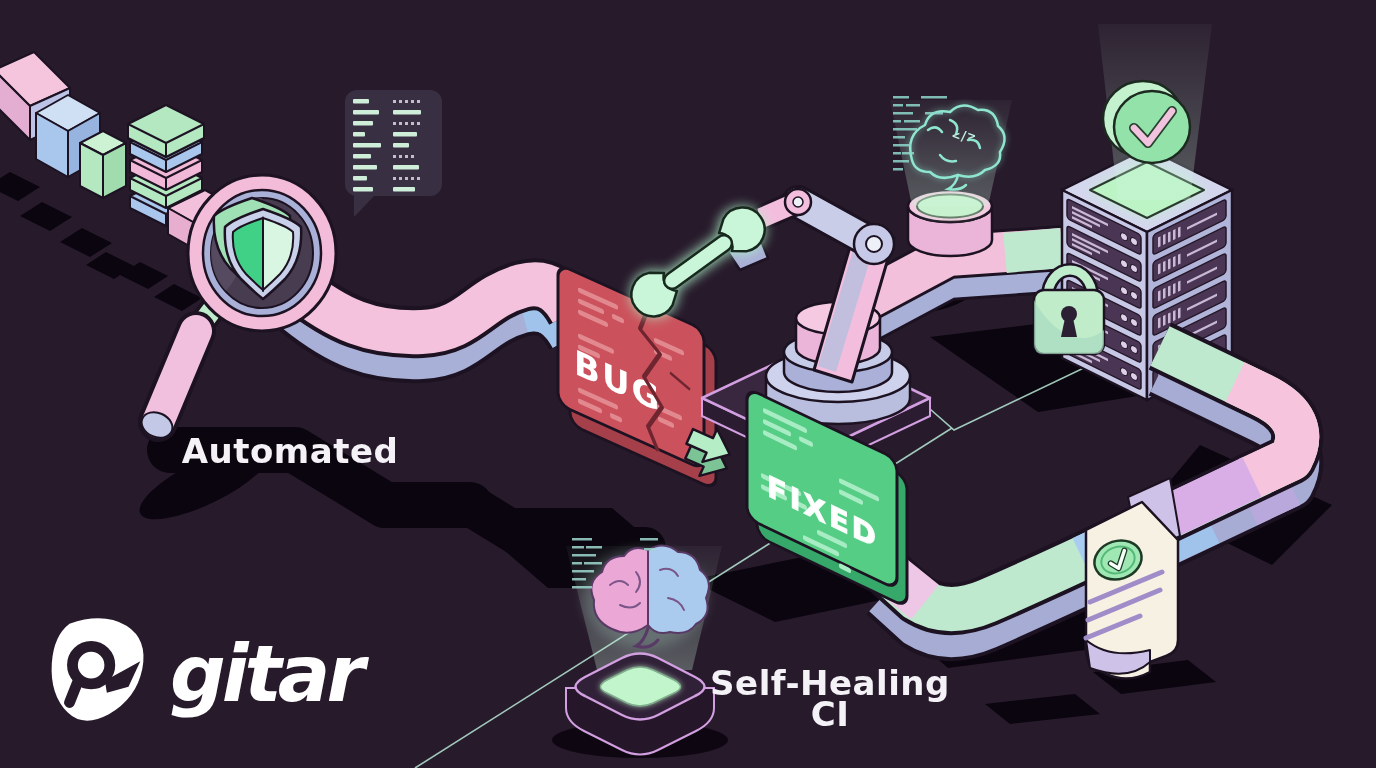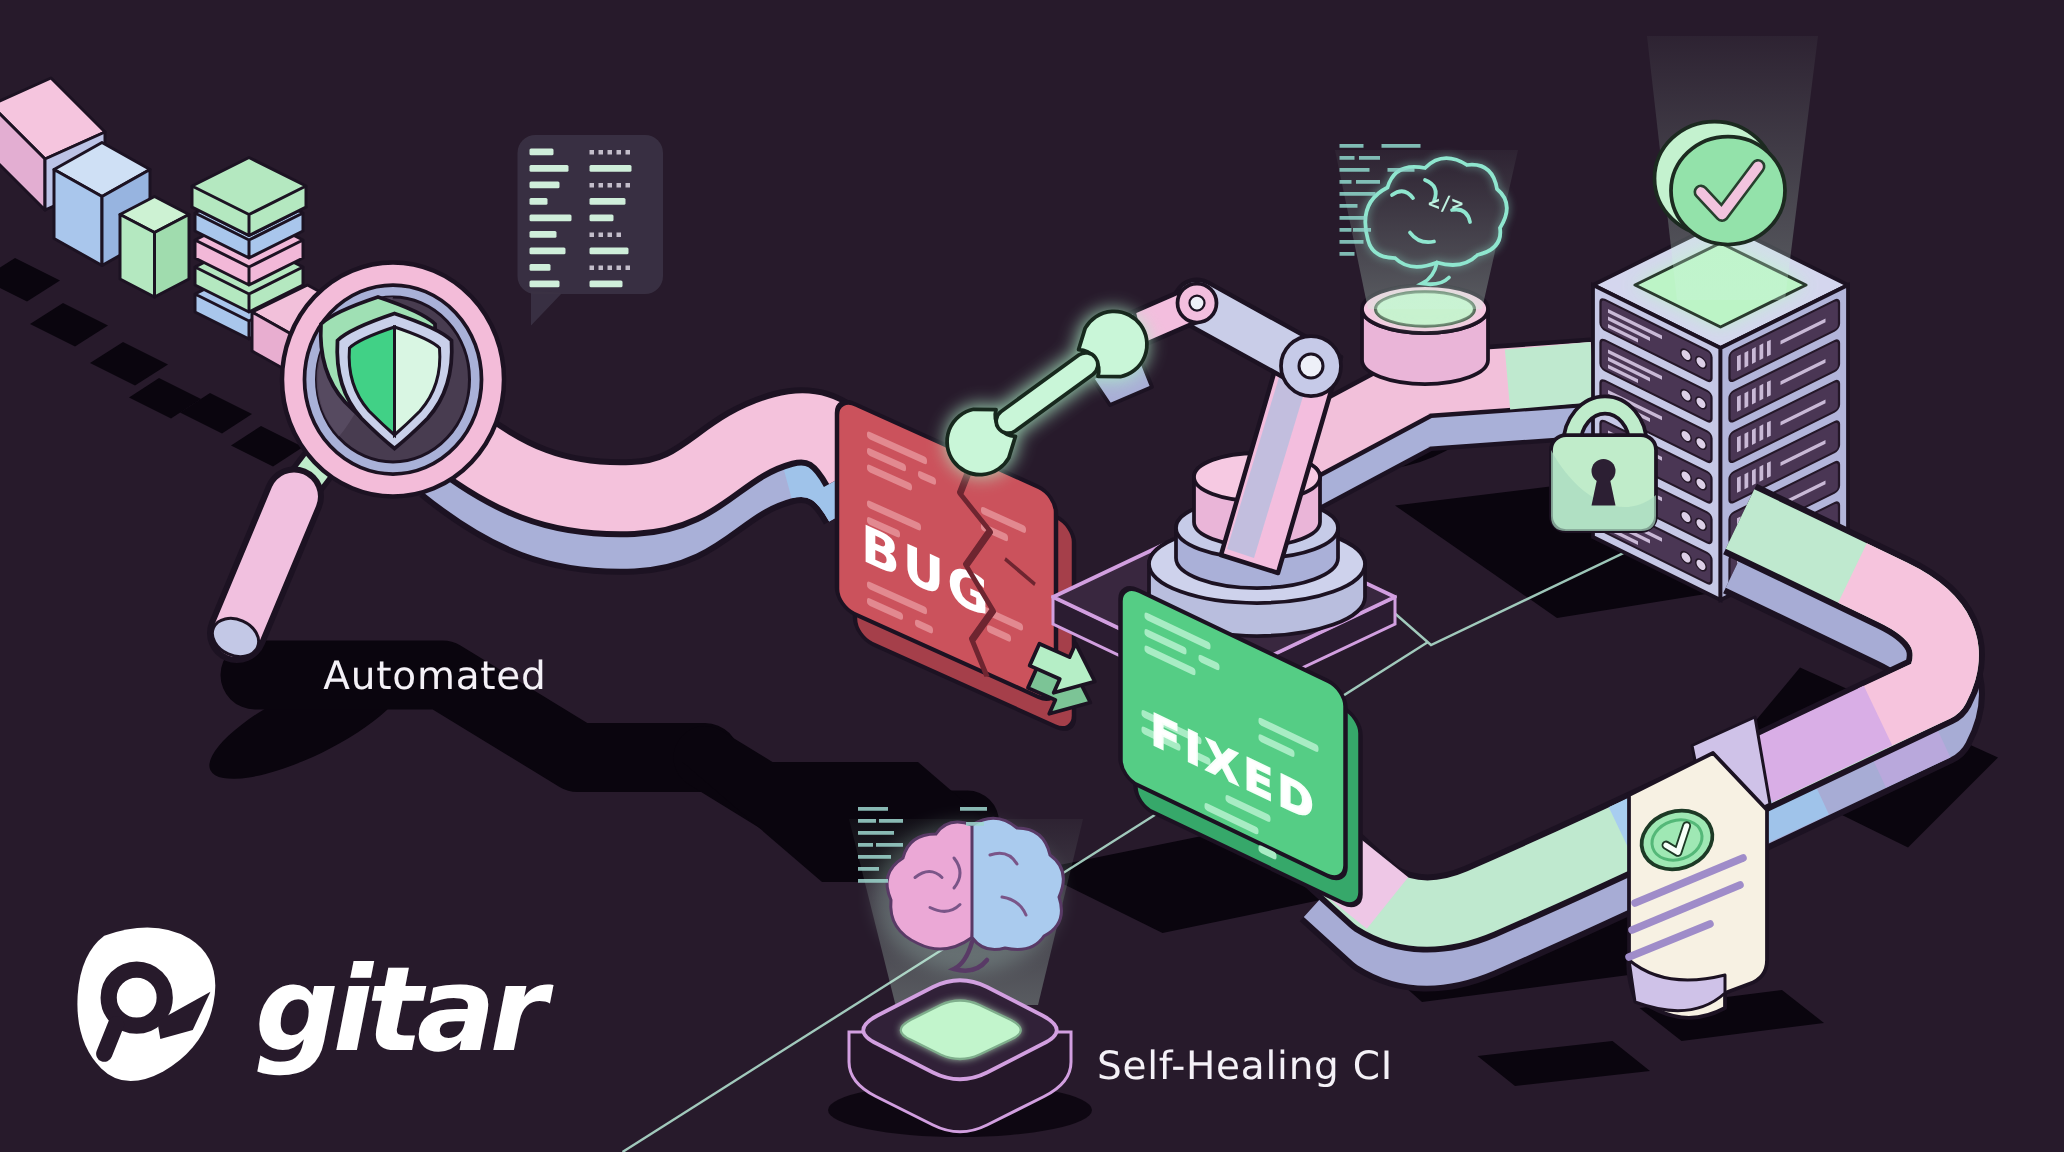--- a/index.html
+++ b/index.html
@@ -1,22 +1,22 @@
 <!DOCTYPE html>
 <html><head>
 <meta charset="utf-8">
 <style>
   html,body{margin:0;padding:0;background:#271a2b;}
   #stage{position:relative;width:1376px;height:768px;overflow:hidden;background:#271a2b;
          font-family:"DejaVu Sans","Liberation Sans",sans-serif;}
   #scene{position:absolute;left:0;top:0;}
-  .label{position:absolute;color:#f4f1f7;font-size:26px;line-height:31px;text-align:center;
-         font-weight:400;letter-spacing:.5px;}
+  .label{position:absolute;color:#f4f1f7;font-size:34px;line-height:31px;text-align:center;
+         font-weight:700;letter-spacing:.5px;}
   #label-security{left:140px;top:436px;width:300px;}
-  #label-selfhealing{left:700px;top:668px;width:260px;margin-top:28px;}
+  #label-selfhealing{left:700px;top:668px;width:260px;}
   #brand{position:absolute;left:40px;top:608px;display:flex;align-items:center;}
   #brand .wordmark{color:#ffffff;font-size:78px;font-weight:bold;font-style:italic;
          letter-spacing:-4px;margin-left:12px;margin-top:6px;}
   svg .o{stroke:#1c1222;}
   svg text.blocktxt{font-family:"DejaVu Sans",sans-serif;font-weight:bold;fill:#ffffff;}
 </style>
 </head>
 <body>
 
 <div id="stage">

